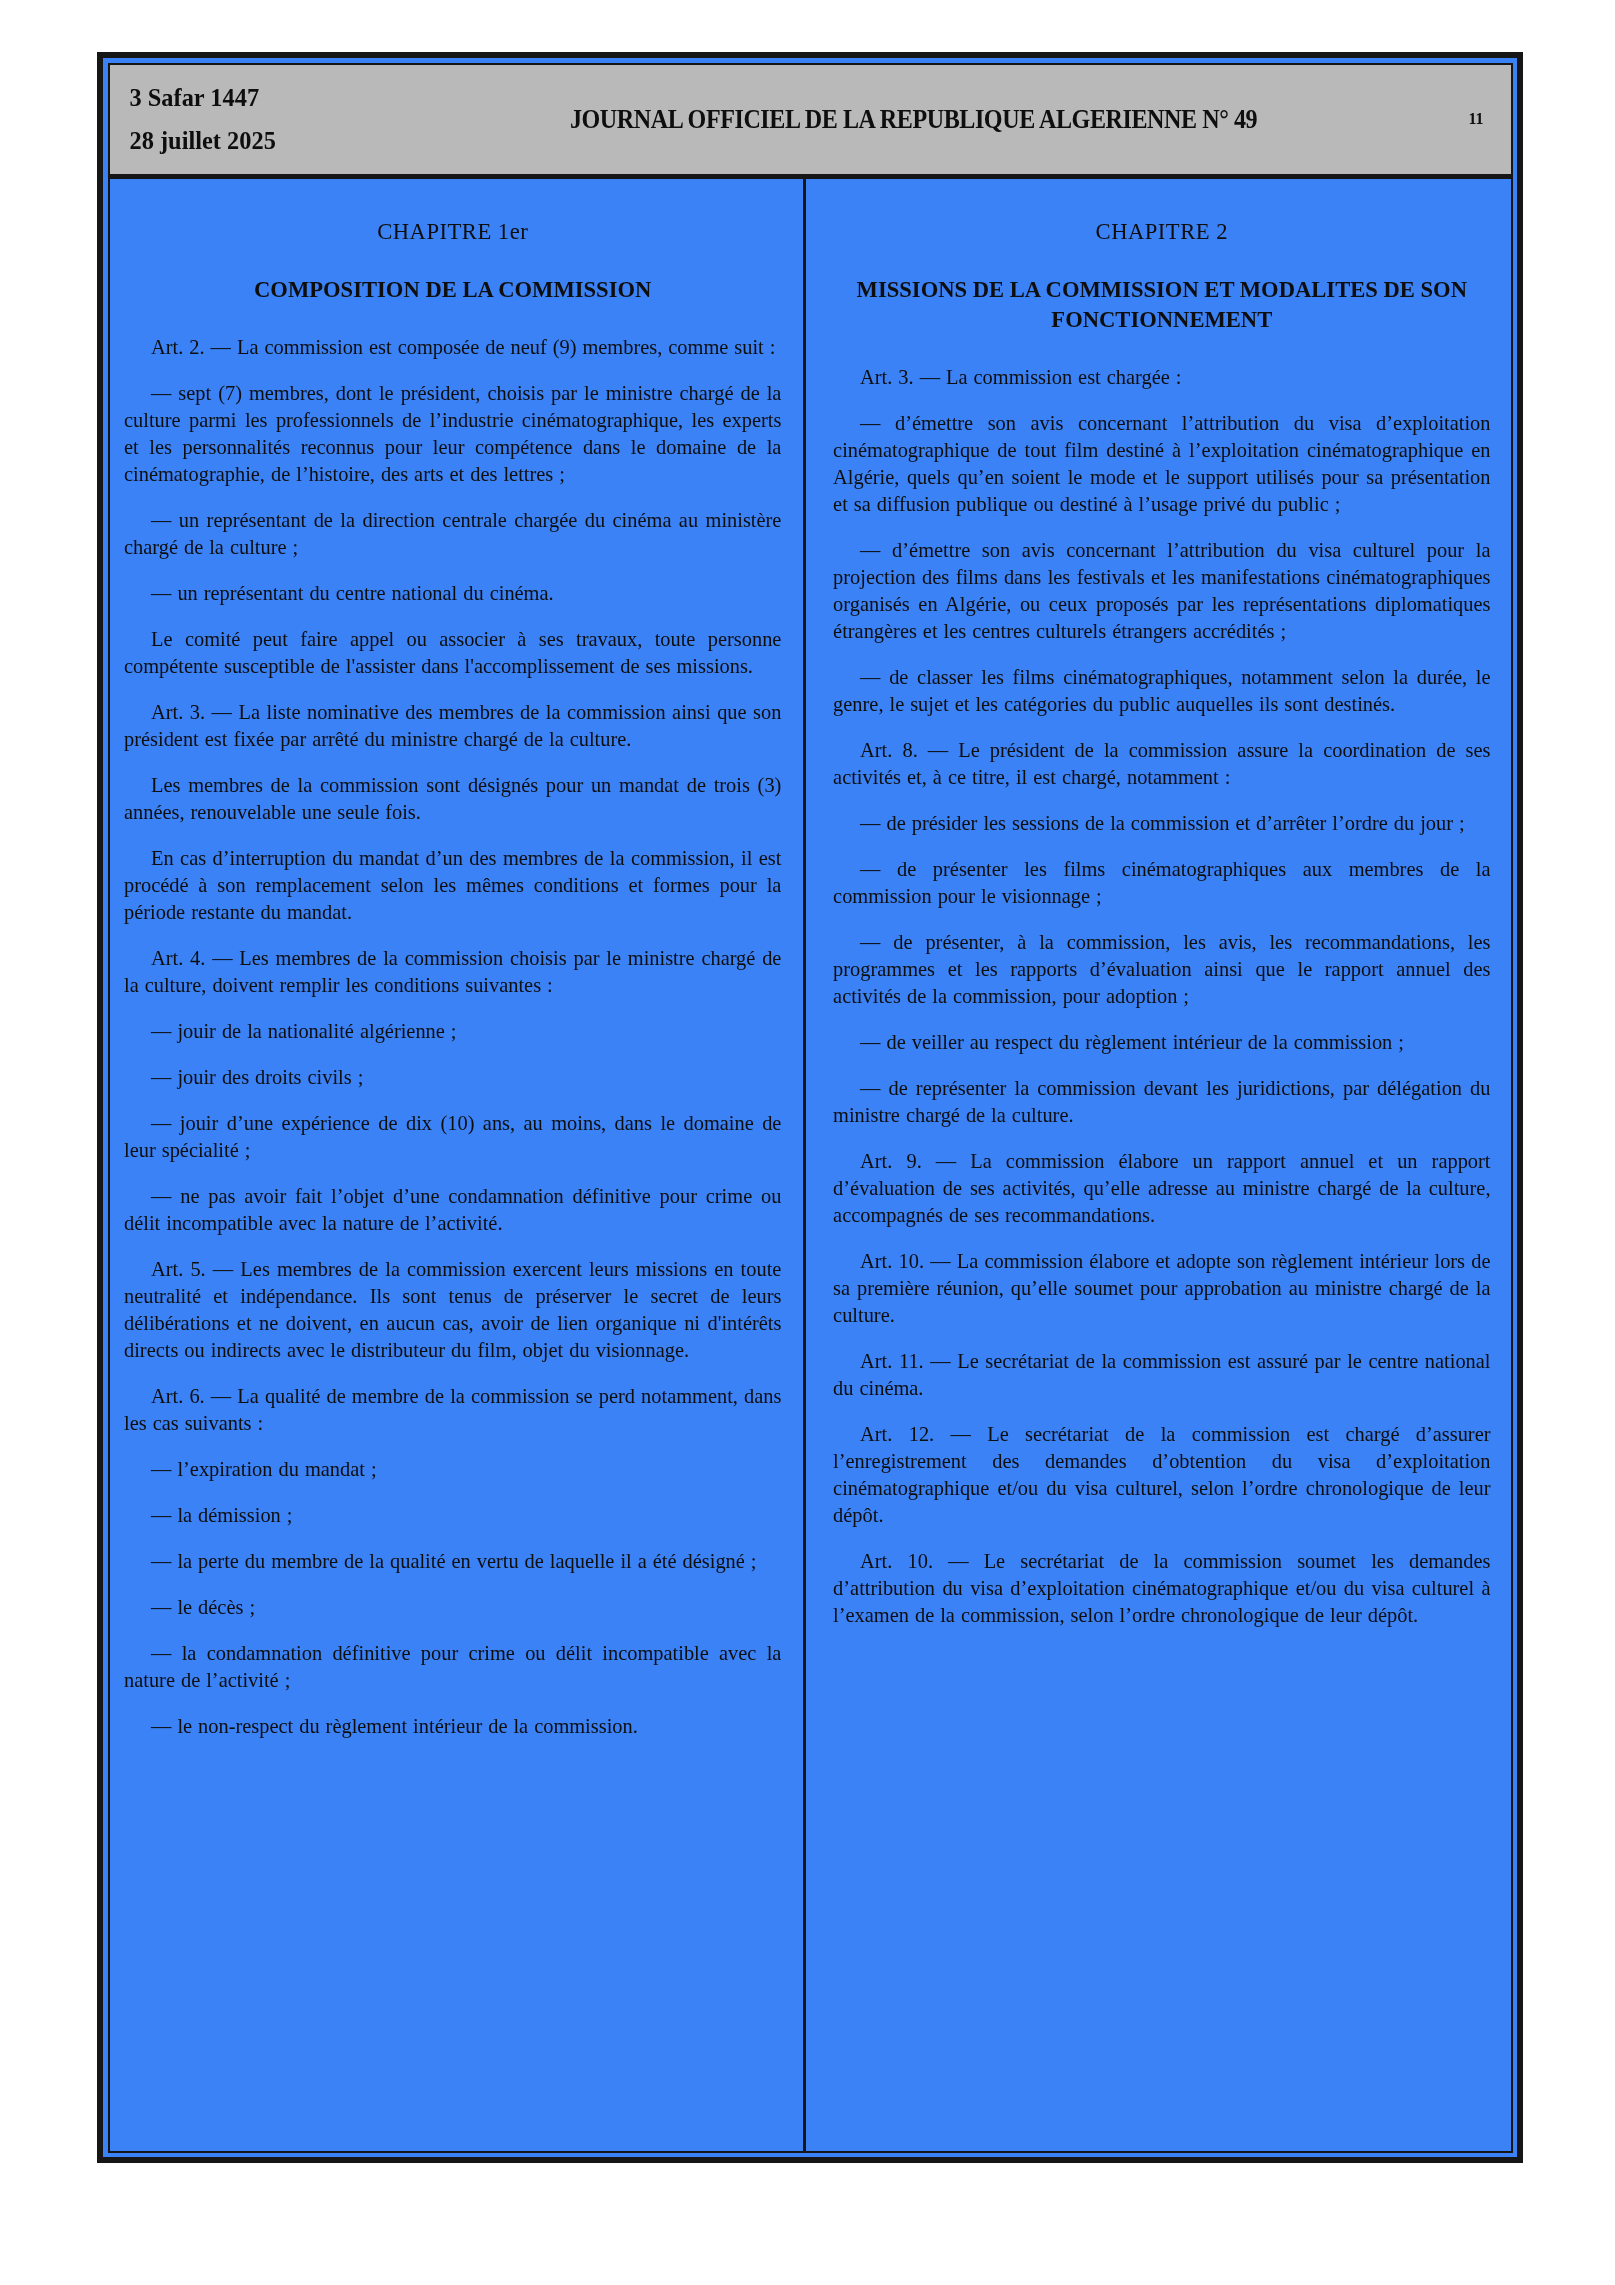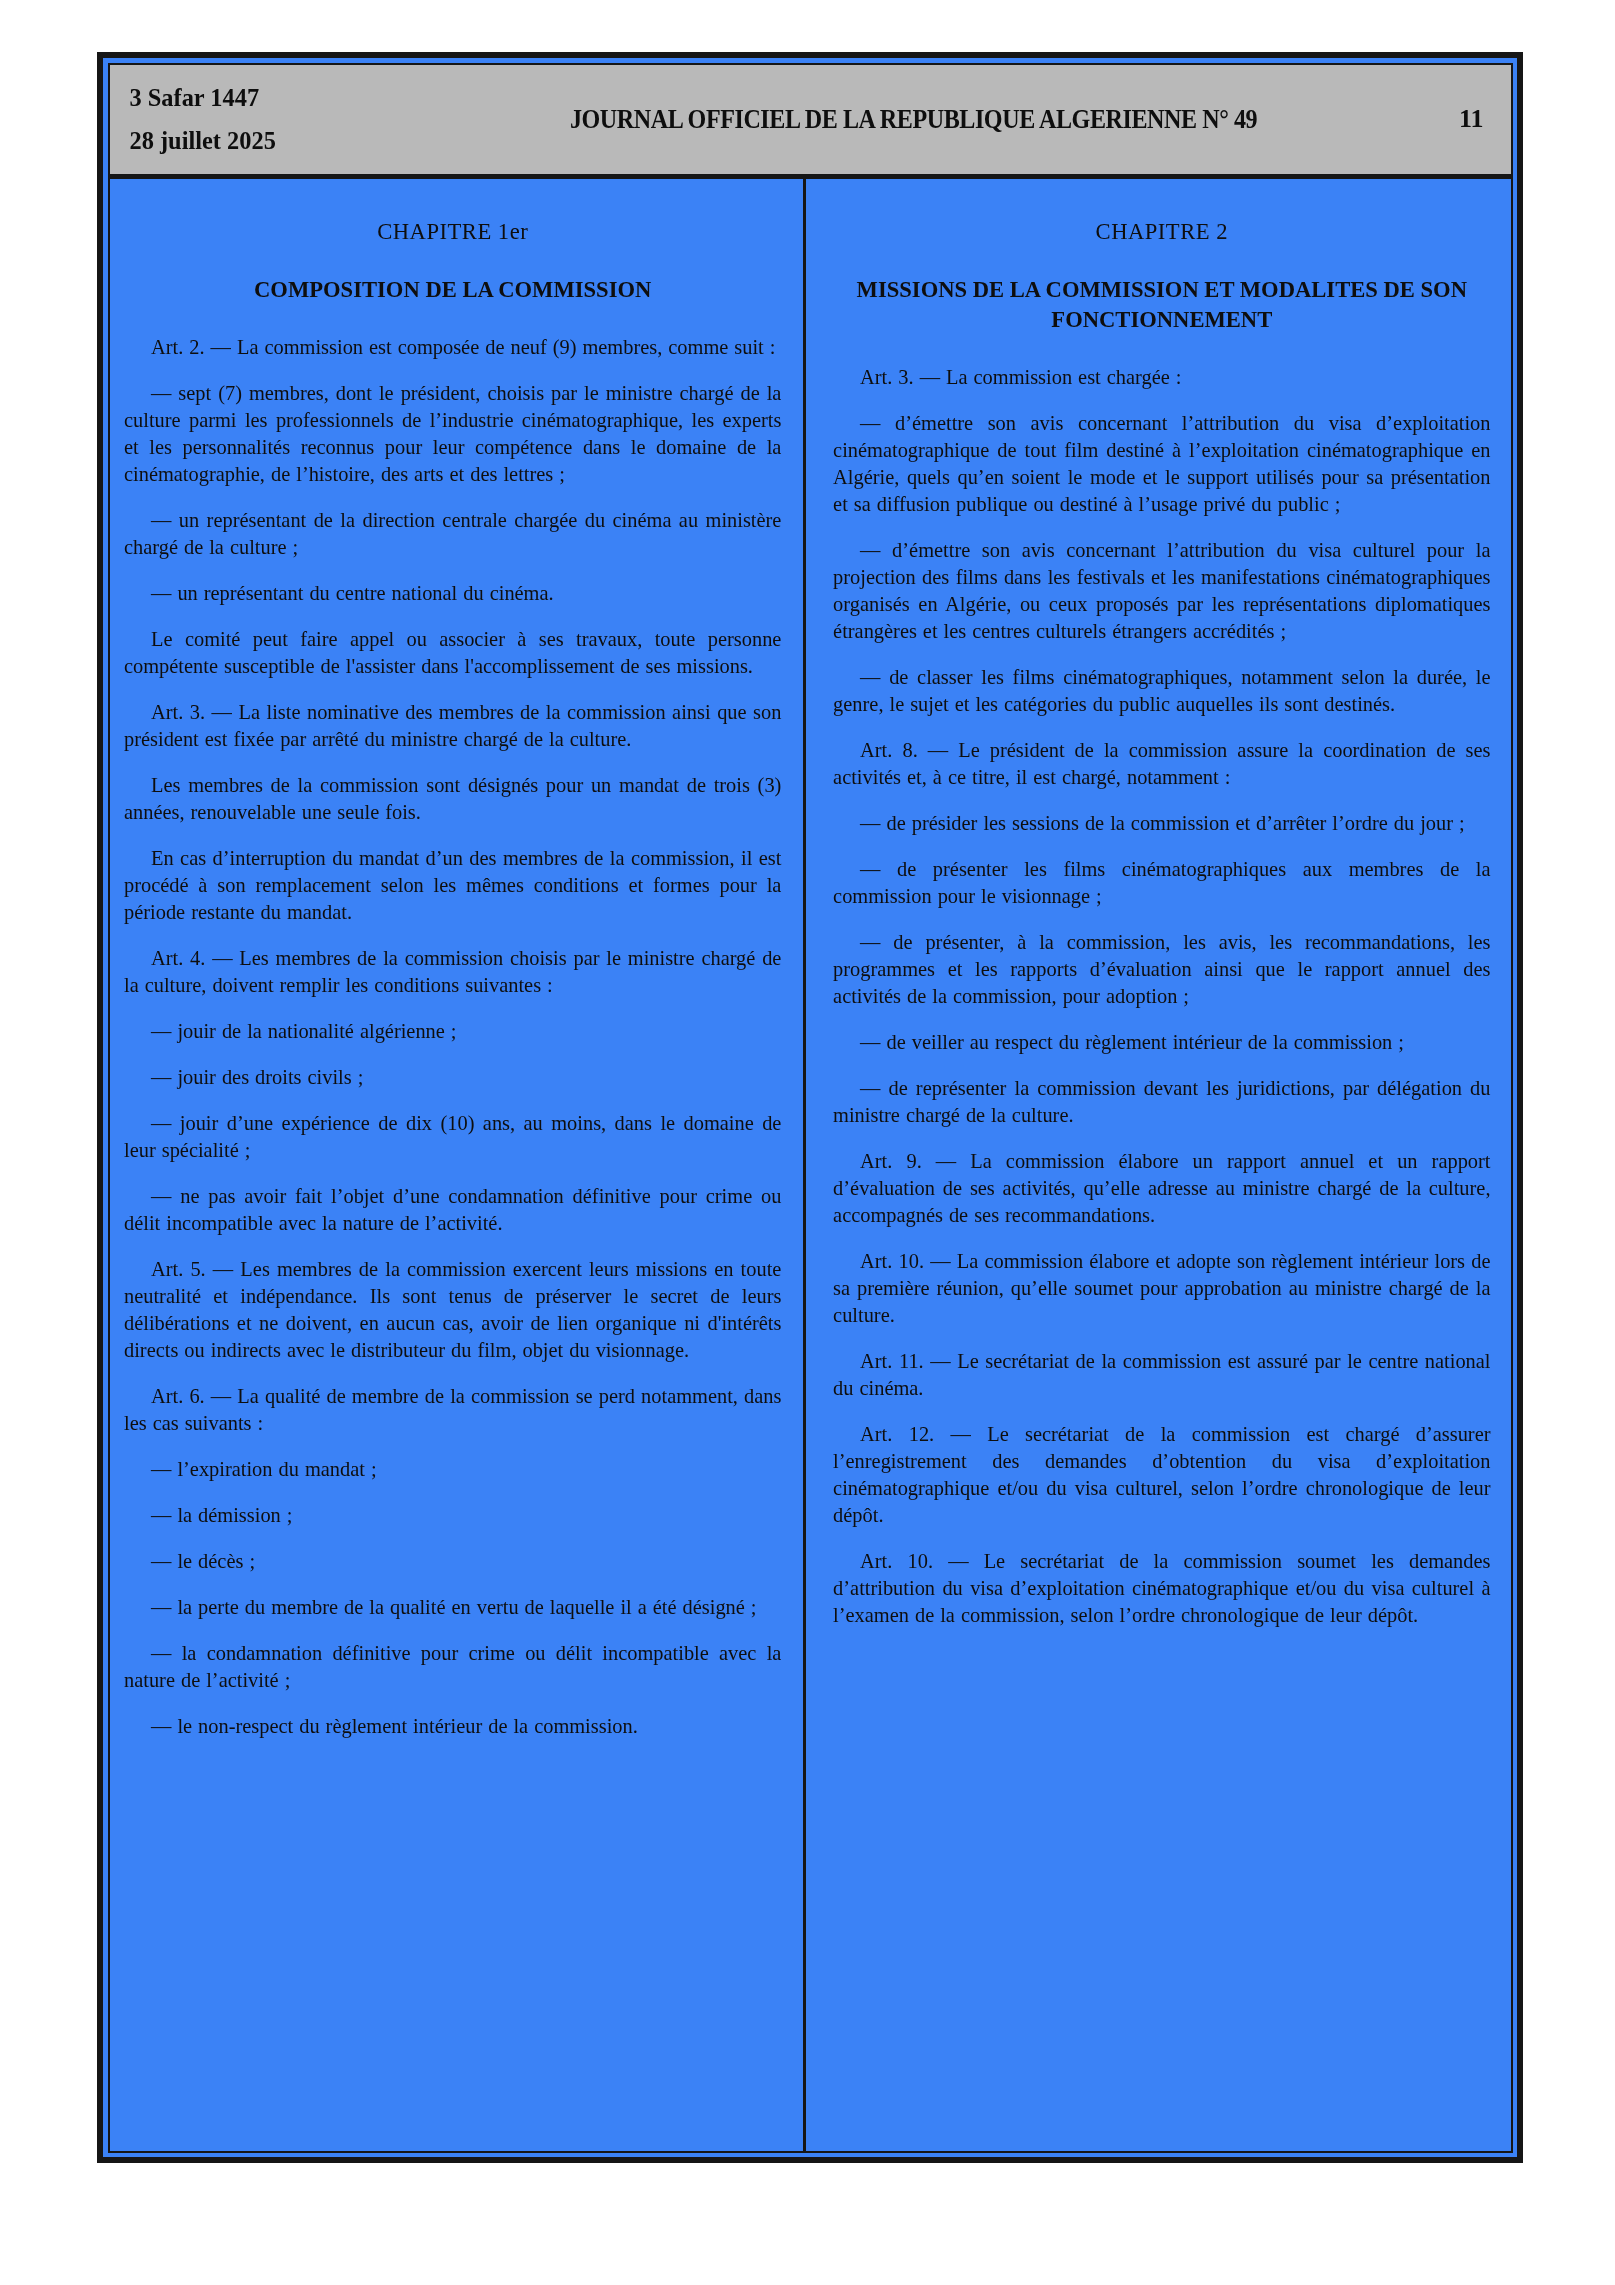--- a/index.html
+++ b/index.html
@@ -26,21 +26,21 @@
     height:114px;
     background:#b9b9b9;
     border-bottom:5.4px solid #161616;
     display:flex; align-items:center;
     font-weight:bold;
     flex:0 0 auto;
   }
   .header-left { width:308px; padding-left:20px; font-size:24.4px; line-height:43px; white-space:nowrap; }
   .header-center { flex:1; text-align:center; font-size:28px; white-space:nowrap; }
   .header-center .squeeze { display:inline-block; transform:scaleX(0.86); transform-origin:center; letter-spacing:-0.5px; }
-  .header-right { width:100px; text-align:right; padding-right:27px; font-size:26px; }
+  .header-right { width:100px; text-align:right; padding-right:27px; font-size:16px; }
   .page-body {
     flex:1 1 auto;
     display:flex;
     align-items:stretch;
   }
   .col {
     flex:1;
     padding:33px 22px 0 14.5px;
   }
   .col.right { padding:33px 20px 0 27px; }
@@ -102,22 +102,22 @@
             <p class="para">En cas d’interruption du mandat d’un des membres de la commission, il est procédé à son remplacement selon les mêmes conditions et formes pour la période restante du mandat.</p>
             <p class="para">Art. 4. — Les membres de la commission choisis par le ministre chargé de la culture, doivent remplir les conditions suivantes :</p>
             <p class="para">— jouir de la nationalité algérienne ;</p>
             <p class="para">— jouir des droits civils ;</p>
             <p class="para">— jouir d’une expérience de dix (10) ans, au moins, dans le domaine de leur spécialité ;</p>
             <p class="para">— ne pas avoir fait l’objet d’une condamnation définitive pour crime ou délit incompatible avec la nature de l’activité.</p>
             <p class="para">Art. 5. — Les membres de la commission exercent leurs missions en toute neutralité et indépendance. Ils sont tenus de préserver le secret de leurs délibérations et ne doivent, en aucun cas, avoir de lien organique ni d'intérêts directs ou indirects avec le distributeur du film, objet du visionnage.</p>
             <p class="para">Art. 6. — La qualité de membre de la commission se perd notamment, dans les cas suivants :</p>
             <p class="para">— l’expiration du mandat ;</p>
             <p class="para">— la démission ;</p>
+            <p class="para">— la perte du membre de la qualité en vertu de laquelle il a été désigné ;</p>
             <p class="para">— le décès ;</p>
-            <p class="para">— la perte du membre de la qualité en vertu de laquelle il a été désigné ;</p>
             <p class="para">— la condamnation définitive pour crime ou délit incompatible avec la nature de l’activité ;</p>
             <p class="para">— le non-respect du règlement intérieur de la commission.</p>
           </div>
       </div>
 
       <div class="column-divider"></div>
 
       <div class="col right">
         <div class="chapter-label">CHAPITRE 2</div>
         <div class="chapter-title">MISSIONS DE LA COMMISSION ET MODALITES DE SON FONCTIONNEMENT</div>

